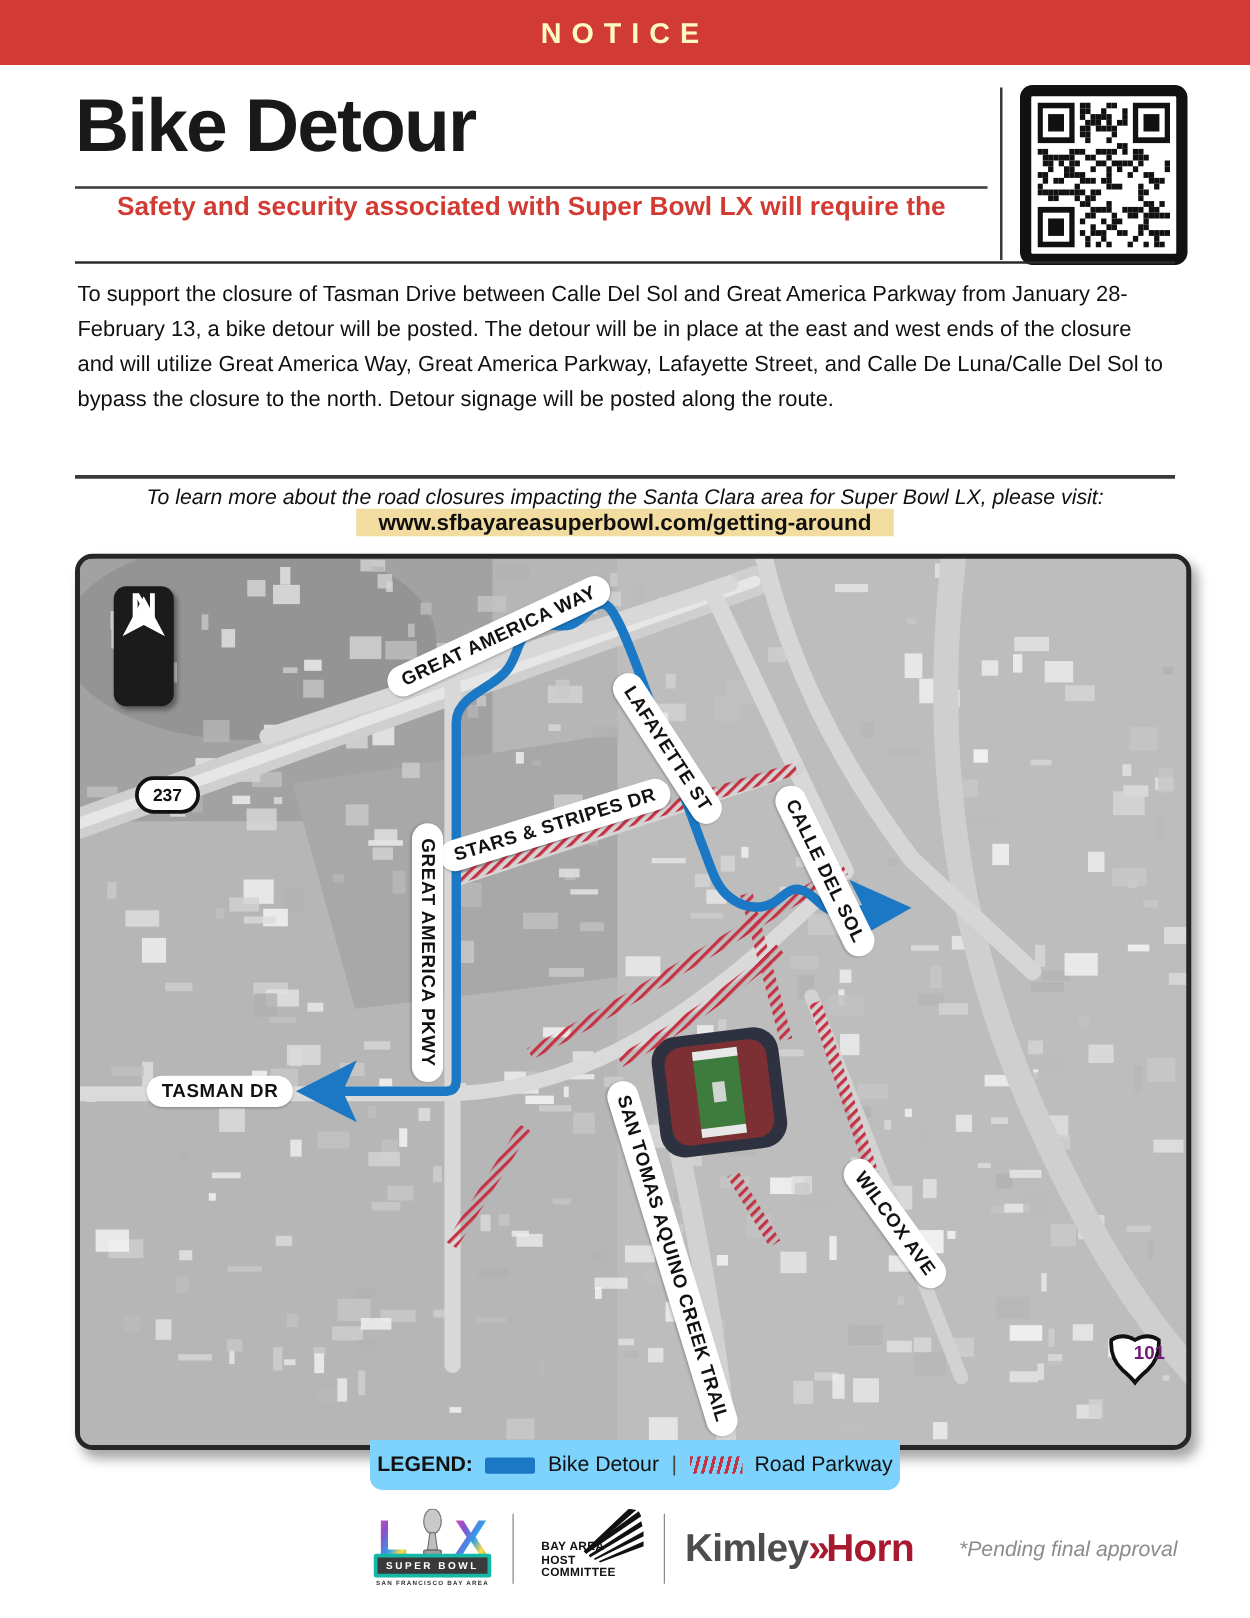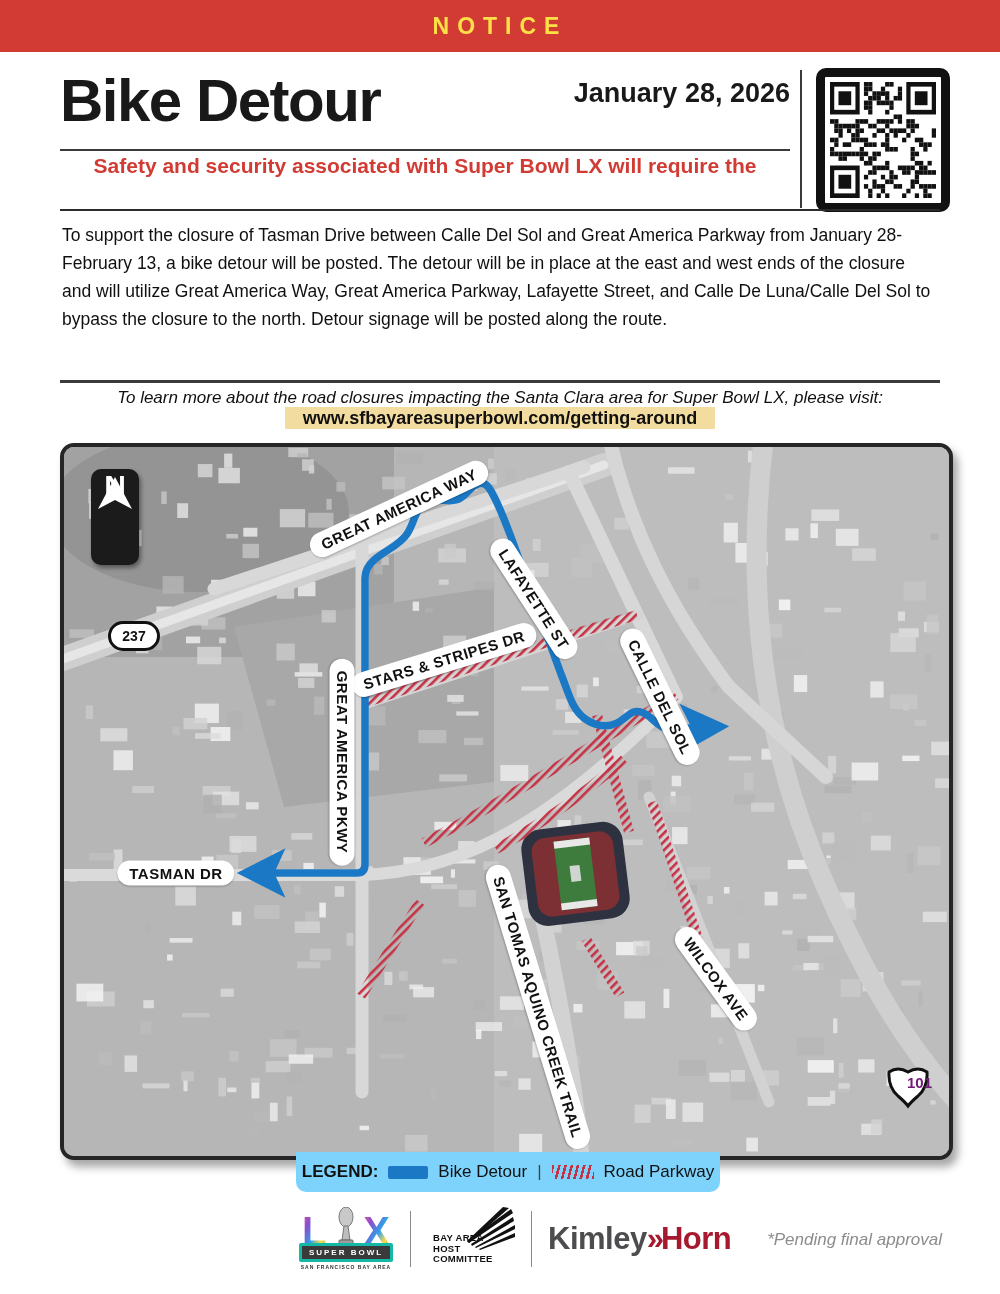--- a/index.html
+++ b/index.html
@@ -1,21 +1,21 @@
 <!DOCTYPE html>
 <html><head>
 <meta charset="utf-8">
 <style>
   html,body{margin:0;padding:0;background:#fff;}
   body{font-family:"Liberation Sans",sans-serif;color:#111;}
   #page{position:relative;width:1000px;height:1294px;background:#fff;overflow:hidden;}
 
   
   #banner{position:absolute;left:0;top:0;width:1000px;height:52px;display:flex;align-items:center;justify-content:center;}
-  #banner span{color:#fde047;font-weight:800;font-size:23px;letter-spacing:8px;}
+  #banner span{color:#fef9c3;font-weight:800;font-size:23px;letter-spacing:8px;}
   #title{position:absolute;left:60px;top:66px;font-size:60px;font-weight:800;letter-spacing:-1.5px;color:#191919;}
   #date{position:absolute;left:480px;top:78px;width:310px;text-align:right;font-size:27px;font-weight:800;color:#191919;}
   #rule-under-title{position:absolute;left:60px;top:149px;width:730px;height:2px;background:#3a3a3a;}
   #vdiv-header{position:absolute;left:800px;top:70px;width:2px;height:138px;background:#3a3a3a;}
   #alert{position:absolute;left:60px;top:153px;width:730px;text-align:center;font-size:21px;line-height:26px;font-weight:800;}
   #qr-box{position:absolute;left:816px;top:68px;width:106px;height:116px;border:9px solid #111;border-radius:10px;background:#fff;padding:5px;}
   #qr-box svg{display:block;}
 
   #rule-1{position:absolute;left:60px;top:209px;width:880px;height:2px;background:#2b2b2b;}
   #body-text{position:absolute;left:62px;top:221px;width:876px;font-size:17.5px;line-height:28px;color:#101010;}
@@ -65,21 +65,20 @@
 </head>
 <body>
 
 <div id="page">
 
   <div id="banner" style="background:#D23B33;">
     <span>NOTICE</span>
   </div>
 
   <div id="title">Bike Detour</div>
-  <div id="date">January 28, 2026</div>
   <div id="rule-under-title"></div>
   <div id="vdiv-header"></div>
   <div id="alert" style="color:#D23B33;">
     <span>Safety and security associated with Super Bowl LX will require the</span><br>
   </div>
   <div id="qr-box">
     <svg id="qr" width="106" height="116" viewBox="0 0 25 25" preserveAspectRatio="none">
         <rect x="8" y="0" width="1" height="1" fill="#111"></rect>
         <rect x="9" y="0" width="1" height="1" fill="#111"></rect>
         <rect x="13" y="0" width="1" height="1" fill="#111"></rect>

